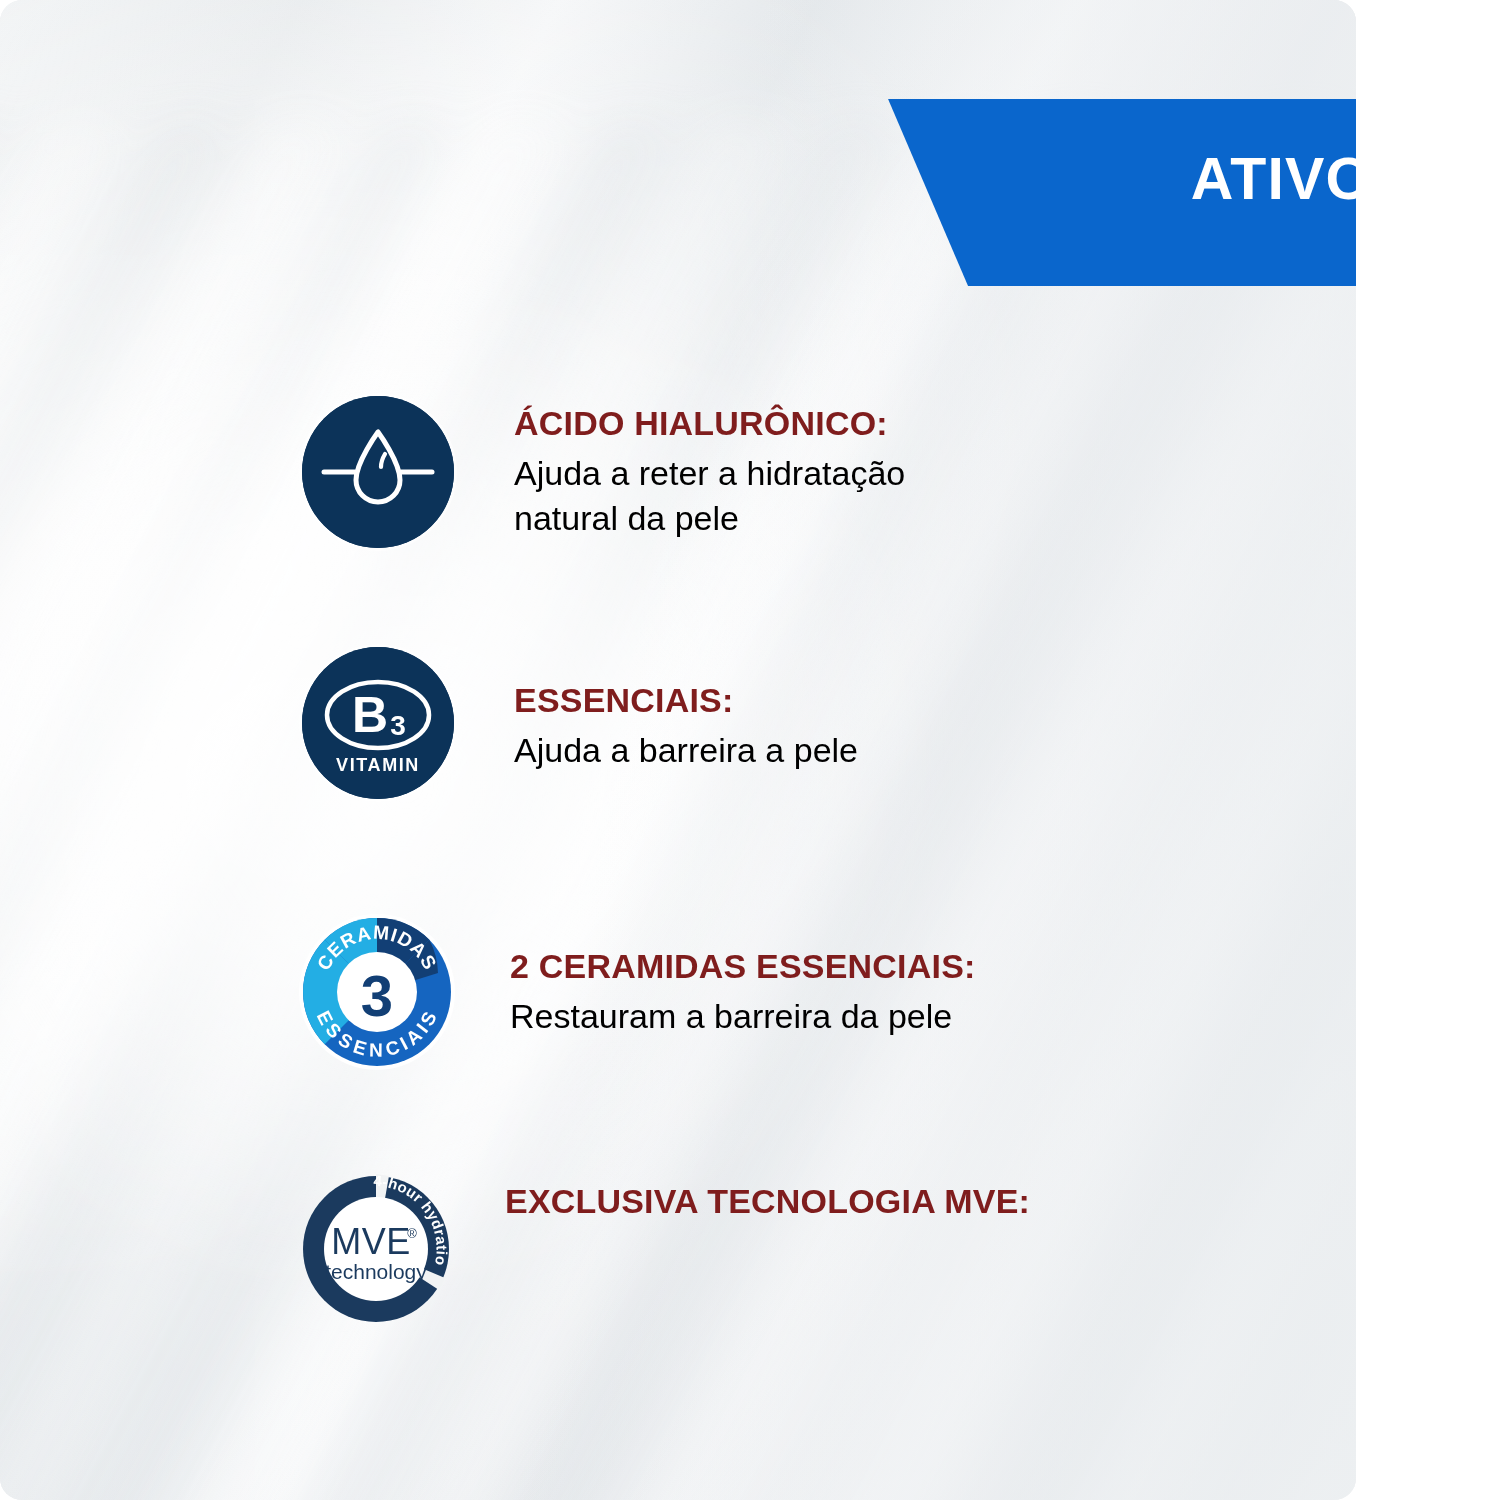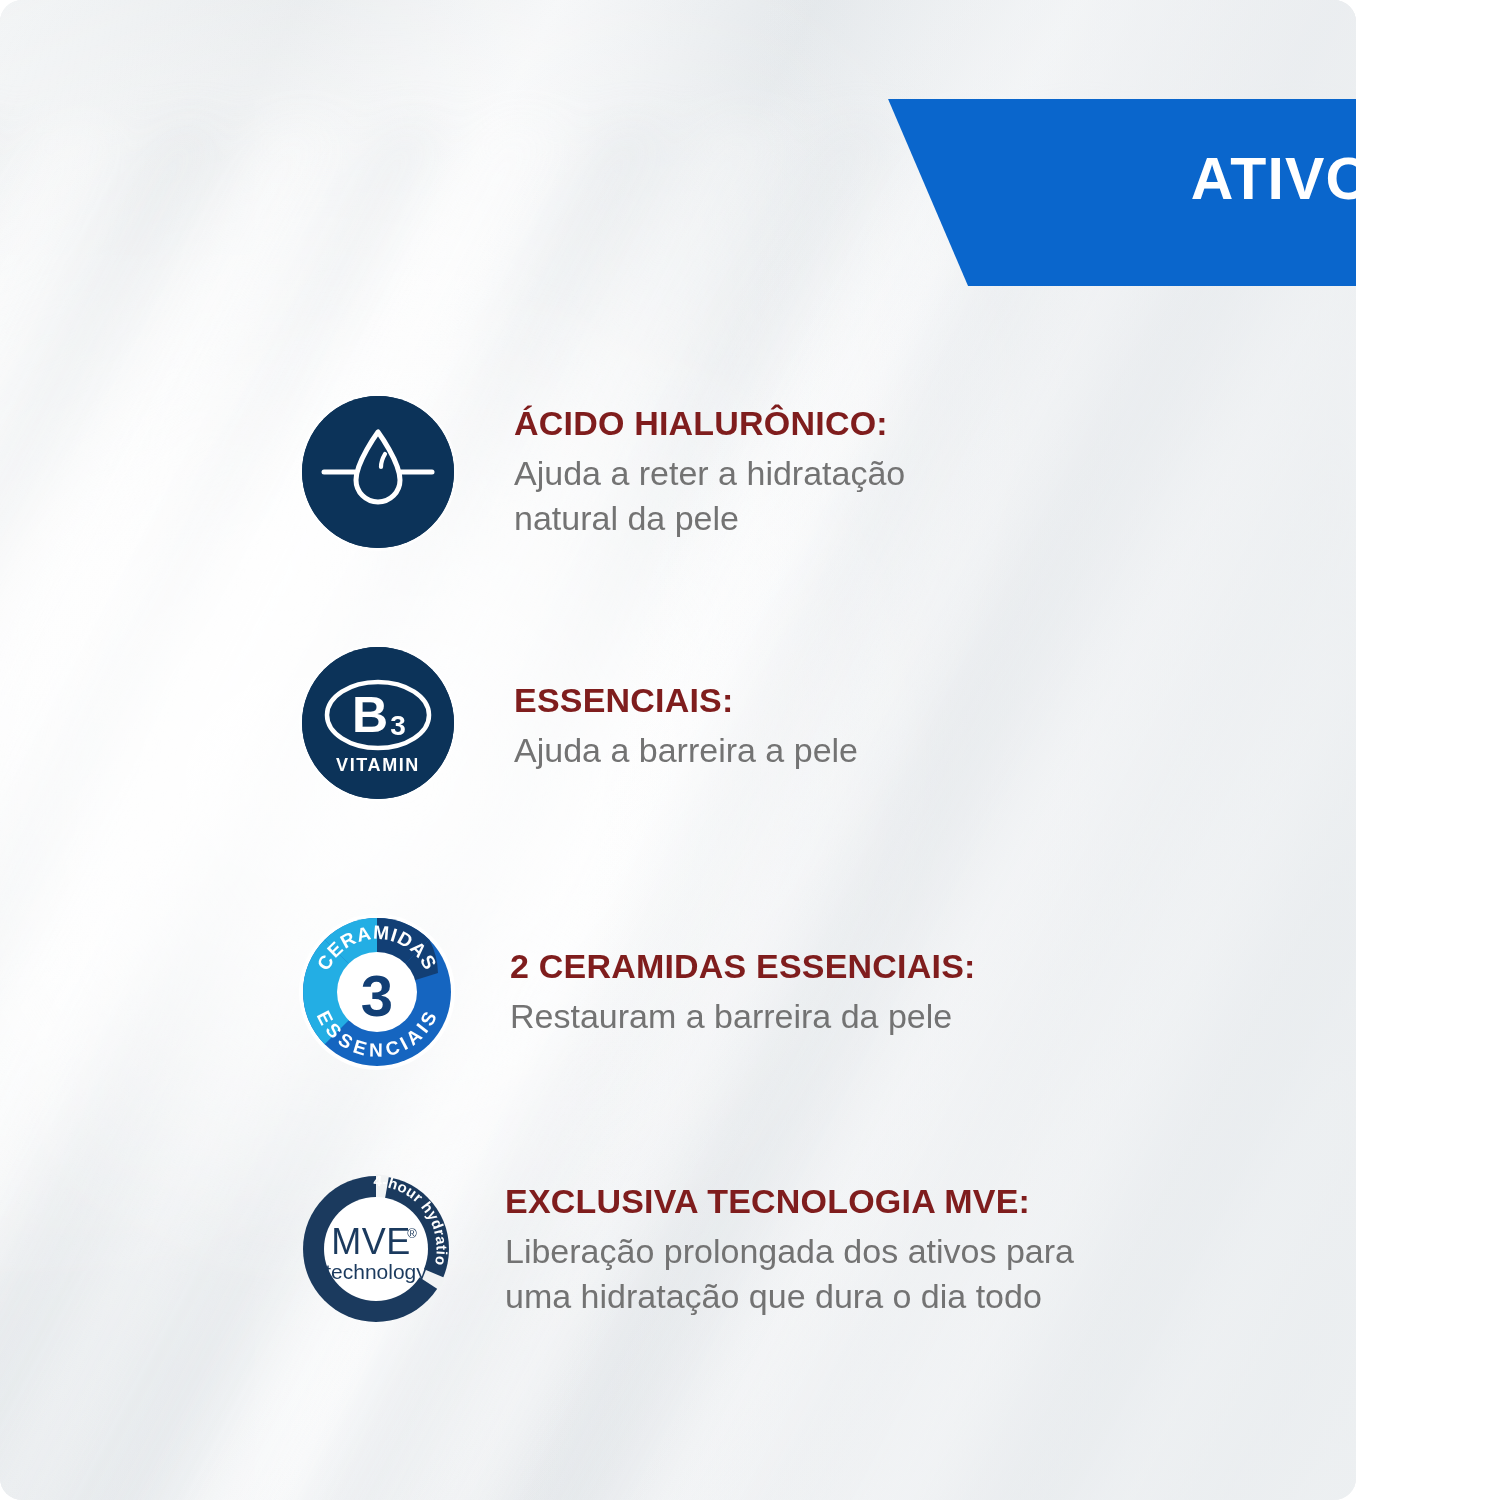--- a/index.html
+++ b/index.html
@@ -148,21 +148,21 @@
   }
   .row-title {
     color: #7f1d1d;
     font-size: 34px;
     font-weight: 700;
     letter-spacing: 0.2px;
     line-height: 1.26;
     white-space: nowrap;
   }
   .row-desc {
-    color: #737373;
+    color: #000000;
     font-size: 34px;
     font-weight: 400;
     line-height: 1.33;
     margin-top: 6px;
     white-space: pre-line;
   }
 
   
   .row-1 { left: 302px; top: 396px; }
   .row-2 { left: 302px; top: 647px; }
@@ -311,19 +311,17 @@
             <textPath href="#mveArc" startOffset="48%" text-anchor="middle">24-hour hydration</textPath>
           </text>
 
           <text x="78" y="88" text-anchor="middle" fill="#1b3a5e" font-family="Liberation Sans, sans-serif" font-size="36" font-weight="400" letter-spacing="0.5">MVE</text>
           <text x="119" y="72" text-anchor="middle" fill="#1b3a5e" font-family="Liberation Sans, sans-serif" font-size="13" font-weight="400">®</text>
           <text x="83" y="113" text-anchor="middle" fill="#1b3a5e" font-family="Liberation Sans, sans-serif" font-size="21" font-weight="400">technology</text>
         </svg>
       </div>
       <div class="row-text">
         <div class="row-title">EXCLUSIVA TECNOLOGIA MVE:</div>
-        <div class="row-desc">Liberação prolongada dos ativos para
-uma hidratação que dura o dia todo</div>
       </div>
     </div>
 
   </div>
 </div>
 
 </body></html>

